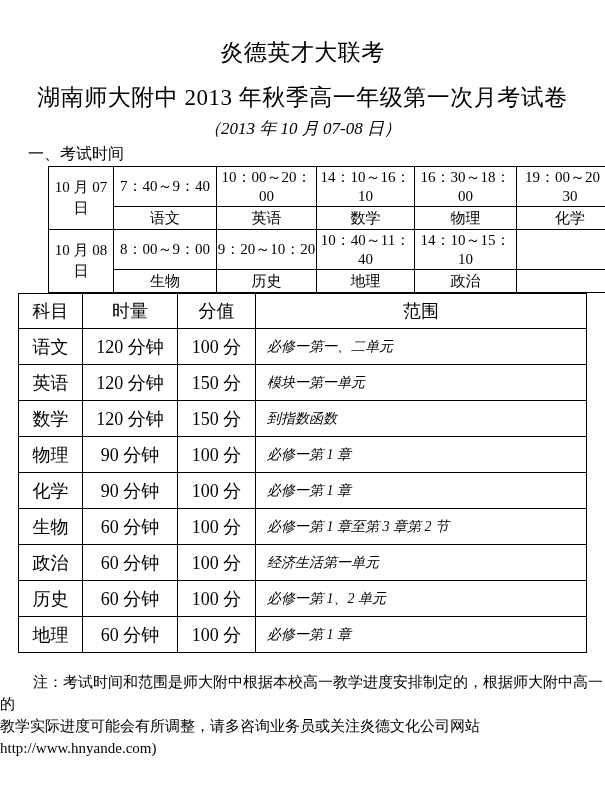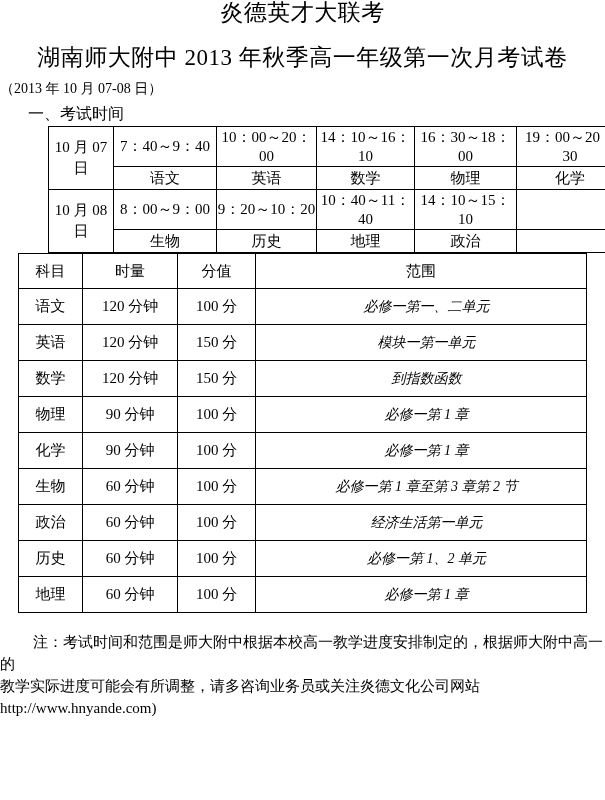--- a/index.html
+++ b/index.html
@@ -5,45 +5,45 @@
   html,body{margin:0;padding:0;}
   body{
     width:605px;height:800px;
     background:#ffffff;color:#000000;
     font-family:"Liberation Serif","DejaVu Serif",serif;
     overflow:hidden;
   }
   .page{width:605px;height:800px;position:relative;}
 
   .title{text-align:center;font-size:23px;line-height:26px;letter-spacing:0.5px;}
-  .title-1{}
+  .title-1{margin-top:40px;}
   .title-2{margin-top:19px;}
   .title-3{margin-top:17px;}
-  .dateline{font-size:14px;line-height:18px;margin-top:9px;}
+  .dateline{text-align:center;font-size:17px;line-height:18px;margin-top:9px;font-style:italic;}
 
   .sec-heading{font-size:16px;line-height:18px;margin:7px 0 3px 28px;}
   .sec-heading-2{margin-top:9px;}
 
   table{border-collapse:collapse;margin-left:18px;table-layout:fixed;}
   td{border:1px solid #000;text-align:center;vertical-align:middle;padding:0;overflow:hidden;}
 
   
   .schedule-table{width:575px;margin-left:48px;}
   .schedule-table td{font-size:15px;line-height:19px;white-space:pre-line;}
   .schedule-table tr.time-row{height:40px;}
   .schedule-table tr.subject-row{height:23px;}
   .schedule-table td.date-cell{line-height:21px;}
 
   
   .scope-table{width:568px;}
   .scope-table tr.head-row{height:35px;}
   .scope-table tr.body-row{height:36px;}
-  .scope-table td{font-size:15px;}
+  .scope-table td{font-size:18px;}
   .scope-table td.range-cell{
-    text-align:center;padding-left:11px;
+    text-align:left;padding-left:11px;
     font-style:italic;font-size:14px;
   }
 
   
   .note{margin-top:18px;font-size:15px;line-height:22px;}
   .note-line-first{text-indent:33px;}
 </style>
 </head>
 <body>
 

